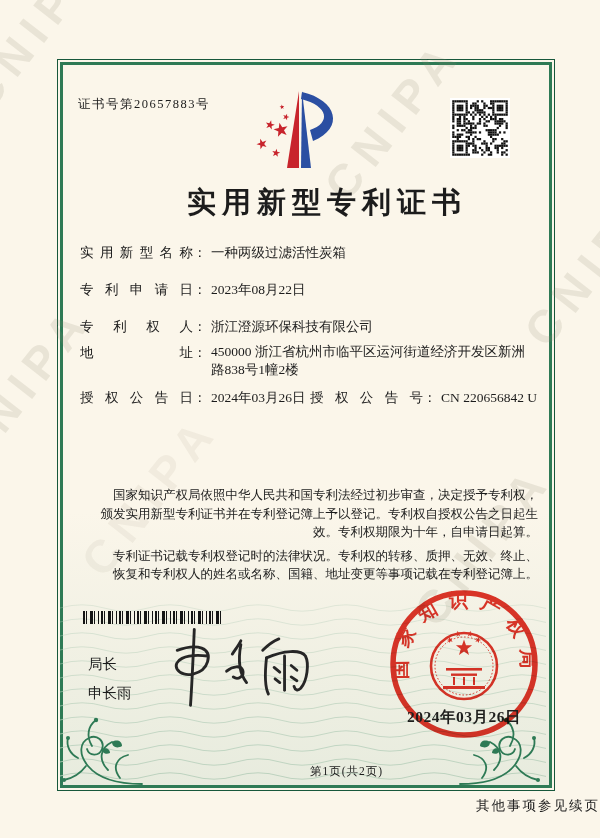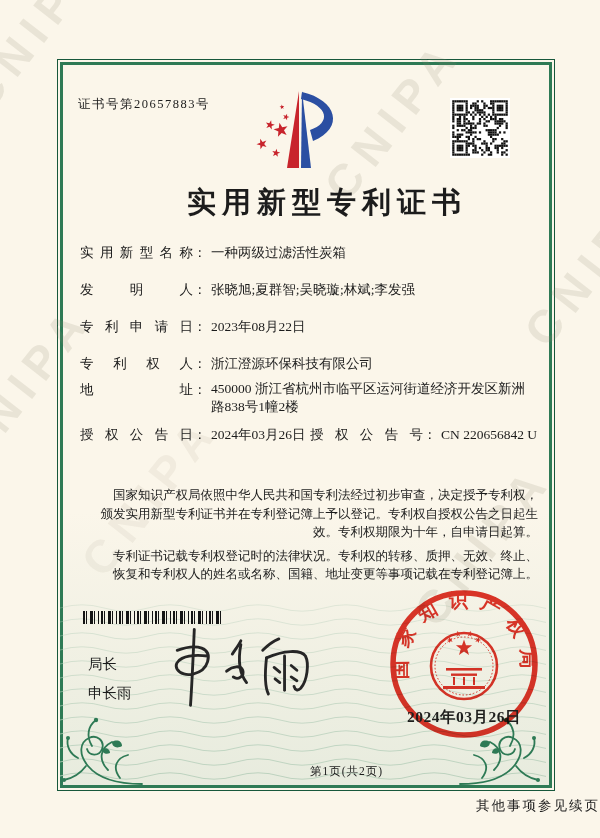--- a/index.html
+++ b/index.html
@@ -452,23 +452,20 @@
     <rect x="50" y="50" width="2" height="2" fill="#111"></rect>
   </svg>
 
 <div id="title">实用新型专利证书</div>
 
 <div id="info">
   <div class="irow">
     <span class="flabel">实用新型名称</span><span class="fcolon">：</span><span class="fvalue">一种两级过滤活性炭箱</span>
   </div>
   <div class="irow">
-    <span class="flabel">发明人</span><span class="fcolon">：</span><span class="fvalue">张晓旭;夏群智;吴晓璇;林斌;李发强</span>
-  </div>
-  <div class="irow">
     <span class="flabel">专利申请日</span><span class="fcolon">：</span><span class="fvalue">2023年08月22日</span>
   </div>
   <div class="irow tight">
     <span class="flabel">专利权人</span><span class="fcolon">：</span><span class="fvalue">浙江澄源环保科技有限公司</span>
   </div>
   <div class="irow addr">
     <span class="flabel">地址</span><span class="fcolon">：</span><span class="fvalue">450000 浙江省杭州市临平区运河街道经济开发区新洲路838号1幢2楼</span>
   </div>
   <div class="irow grant">
     <span class="flabel">授权公告日</span><span class="fcolon">：</span><span class="fvalue">2024年03月26日</span><span class="flabel">授权公告号</span><span class="fcolon">：</span><span class="fvalue">CN 220656842 U</span>

